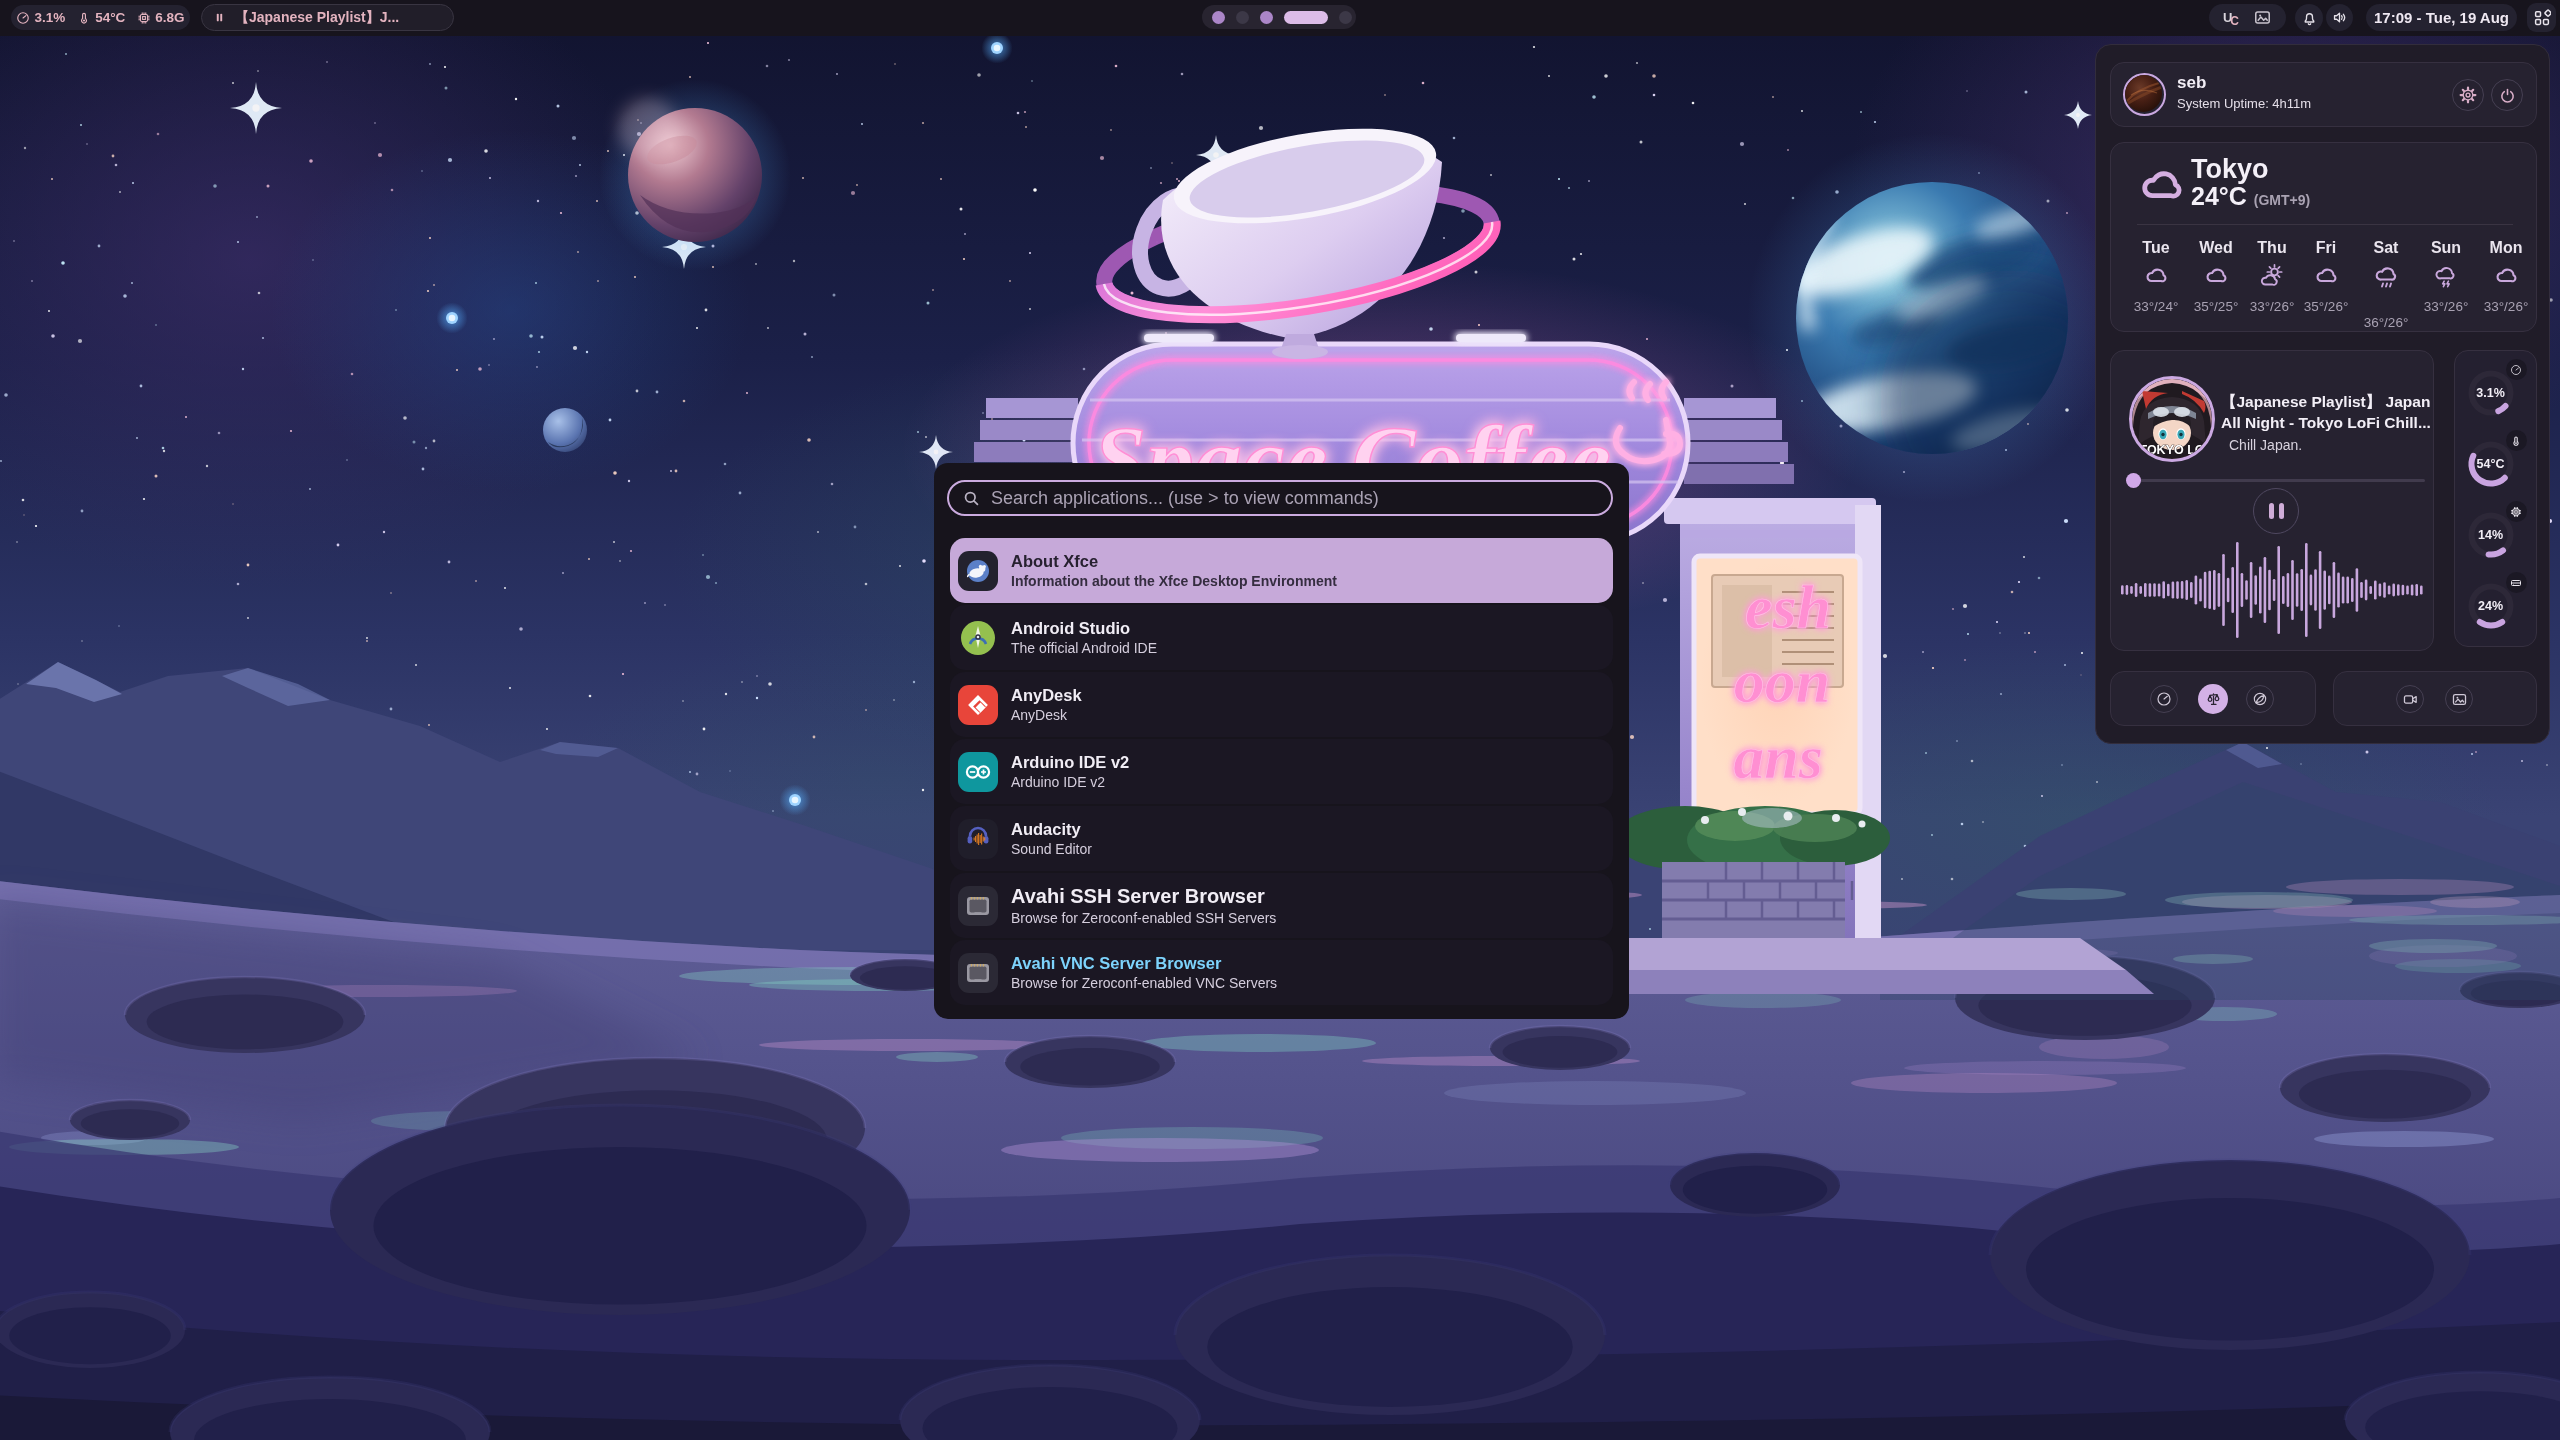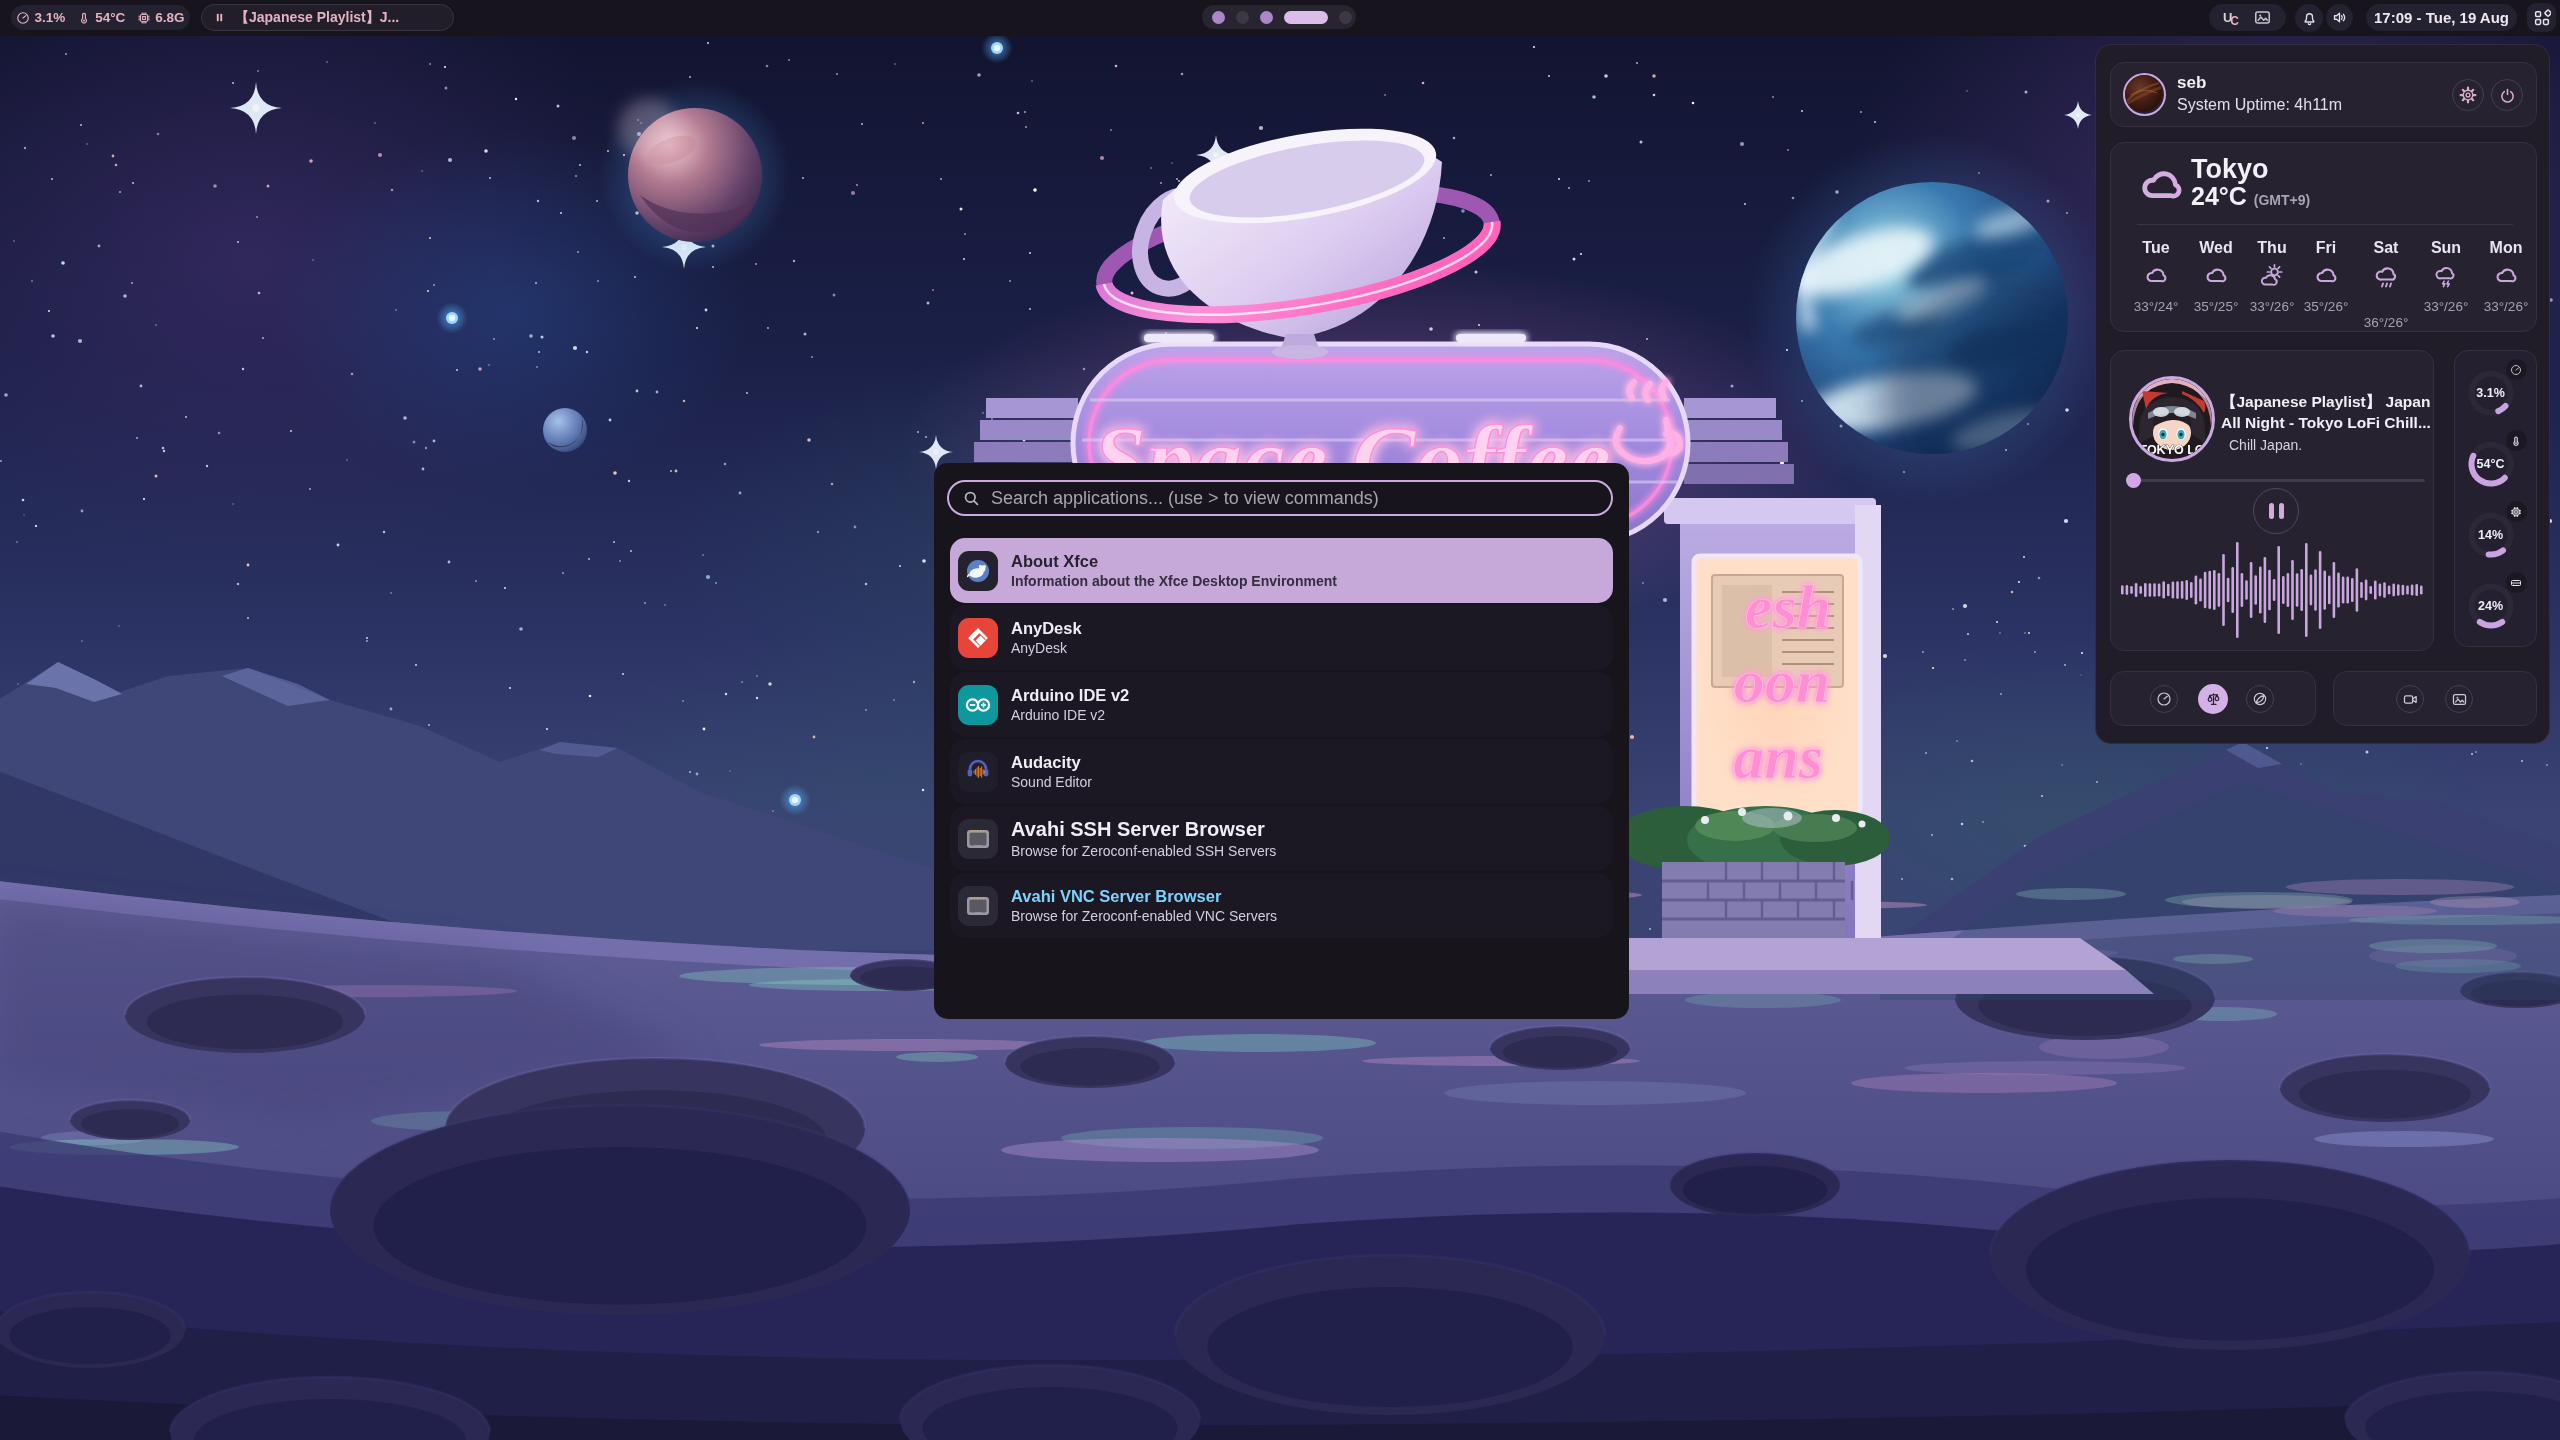--- a/index.html
+++ b/index.html
@@ -1187,20 +1187,35 @@
             <circle cx="20.4" cy="9.6" r="1.5" fill="#f4f6fb"></circle>
             <path d="M5.8 17.5 q-2.4 .6 -2.2 2.6" stroke="#f4f6fb" stroke-width="1.3" fill="none"></path>
           </svg>
         </div>
         <div style="line-height:1">
           <div style="font-size:16.5px;font-weight:bold;color:#272130;margin-bottom:5px">About Xfce</div>
           <div style="font-size:14px;font-weight:600;color:#352d40">Information about the Xfce Desktop Environment</div>
         </div>
       </div>
       <div style="height:65px;margin:0 16px 2px 16px;border-radius:15px;background:#1b1723;color:#f1edf5;display:flex;align-items:center;padding-left:8px;gap:13px">
+        <div style="width:40px;height:40px;border-radius:11px;background:transparent;flex:0 0 40px;display:flex;align-items:center;justify-content:center">
+          <svg width="40" height="40" viewBox="0 0 40 40" fill="none" style="">
+            <circle cx="20" cy="20" r="17" fill="#94c04f"></circle>
+            <path d="M20 8 L22.6 18 L20 30 L17.4 18 Z" fill="#f2f7e8"></path>
+            <path d="M12 26 a8.5 8.5 0 0 1 16 0" stroke="#3c6fb4" stroke-width="2.6" fill="none"></path>
+            <circle cx="20" cy="19" r="2.8" fill="#2d3040"></circle>
+            <circle cx="20" cy="19" r="1.3" fill="#e8eef6"></circle>
+          </svg>
+        </div>
+        <div style="line-height:1">
+          <div style="font-size:16.5px;font-weight:bold;color:#f1edf5;margin-bottom:5px">Android Studio</div>
+          <div style="font-size:14px;font-weight:400;color:#d5cedd">The official Android IDE</div>
+        </div>
+      </div>
+      <div style="height:65px;margin:0 16px 2px 16px;border-radius:15px;background:#1b1723;color:#f1edf5;display:flex;align-items:center;padding-left:8px;gap:13px">
         <div style="width:40px;height:40px;border-radius:11px;background:#e8453a;flex:0 0 40px;display:flex;align-items:center;justify-content:center">
           <svg width="26" height="26" viewBox="0 0 26 26" fill="none" style="">
             <rect x="6" y="6" width="14" height="14" fill="#ffffff" transform="rotate(45 13 13)"></rect>
             <rect x="10" y="10" width="9" height="9" fill="#e8453a" transform="rotate(45 14.5 14.5)"></rect>
             <rect x="12" y="12" width="7" height="7" fill="#ffffff" transform="rotate(45 15.5 15.5)"></rect>
           </svg>
         </div>
         <div style="line-height:1">
           <div style="font-size:16.5px;font-weight:bold;color:#f1edf5;margin-bottom:5px">AnyDesk</div>
           <div style="font-size:14px;font-weight:400;color:#d5cedd">AnyDesk</div>
@@ -1286,21 +1301,21 @@
             </clipPath>
           </defs>
 <g clip-path="url(#avc)">
             <rect width="37" height="37" fill="url(#avg)"></rect>
 <path d="M2 26 Q12 14 34 8" stroke="#a05830" stroke-width="2" opacity="0.5" fill="none"></path>
 <path d="M0 30 Q16 20 37 12" stroke="#8a4a28" stroke-width="3" opacity="0.5" fill="none"></path>
 <path d="M6 20 Q18 12 32 18" stroke="#c87840" stroke-width="1.2" opacity="0.4" fill="none"></path>
           </g>
         </svg></div>
 <div style="position:absolute;left:66px;top:10px;font-size:17px;font-weight:bold;color:#f2eef6">seb</div>
-<div style="position:absolute;left:66px;top:33px;font-size:16px;color:#e4dee8">System Uptime: 4h11m</div>
+<div style="position:absolute;left:66px;top:33px;font-size:13px;color:#e4dee8">System Uptime: 4h11m</div>
 <div style="position:absolute;left:341px;top:16px;width:32px;height:32px;border-radius:50%;border:1px solid #453f52;box-sizing:border-box;display:flex;align-items:center;justify-content:center">
         <svg width="18" height="18" viewBox="0 0 24 24" fill="none" style="">
           <path d="M19.2 12.0 L21.8 12.0" stroke="#d9aec8" stroke-width="3" stroke-linecap="round"></path>
           <path d="M17.1 17.1 L18.9 18.9" stroke="#d9aec8" stroke-width="3" stroke-linecap="round"></path>
           <path d="M12.0 19.2 L12.0 21.8" stroke="#d9aec8" stroke-width="3" stroke-linecap="round"></path>
           <path d="M6.9 17.1 L5.1 18.9" stroke="#d9aec8" stroke-width="3" stroke-linecap="round"></path>
           <path d="M4.8 12.0 L2.2 12.0" stroke="#d9aec8" stroke-width="3" stroke-linecap="round"></path>
           <path d="M6.9 6.9 L5.1 5.1" stroke="#d9aec8" stroke-width="3" stroke-linecap="round"></path>
           <path d="M12.0 4.8 L12.0 2.2" stroke="#d9aec8" stroke-width="3" stroke-linecap="round"></path>
           <path d="M17.1 6.9 L18.9 5.1" stroke="#d9aec8" stroke-width="3" stroke-linecap="round"></path>

